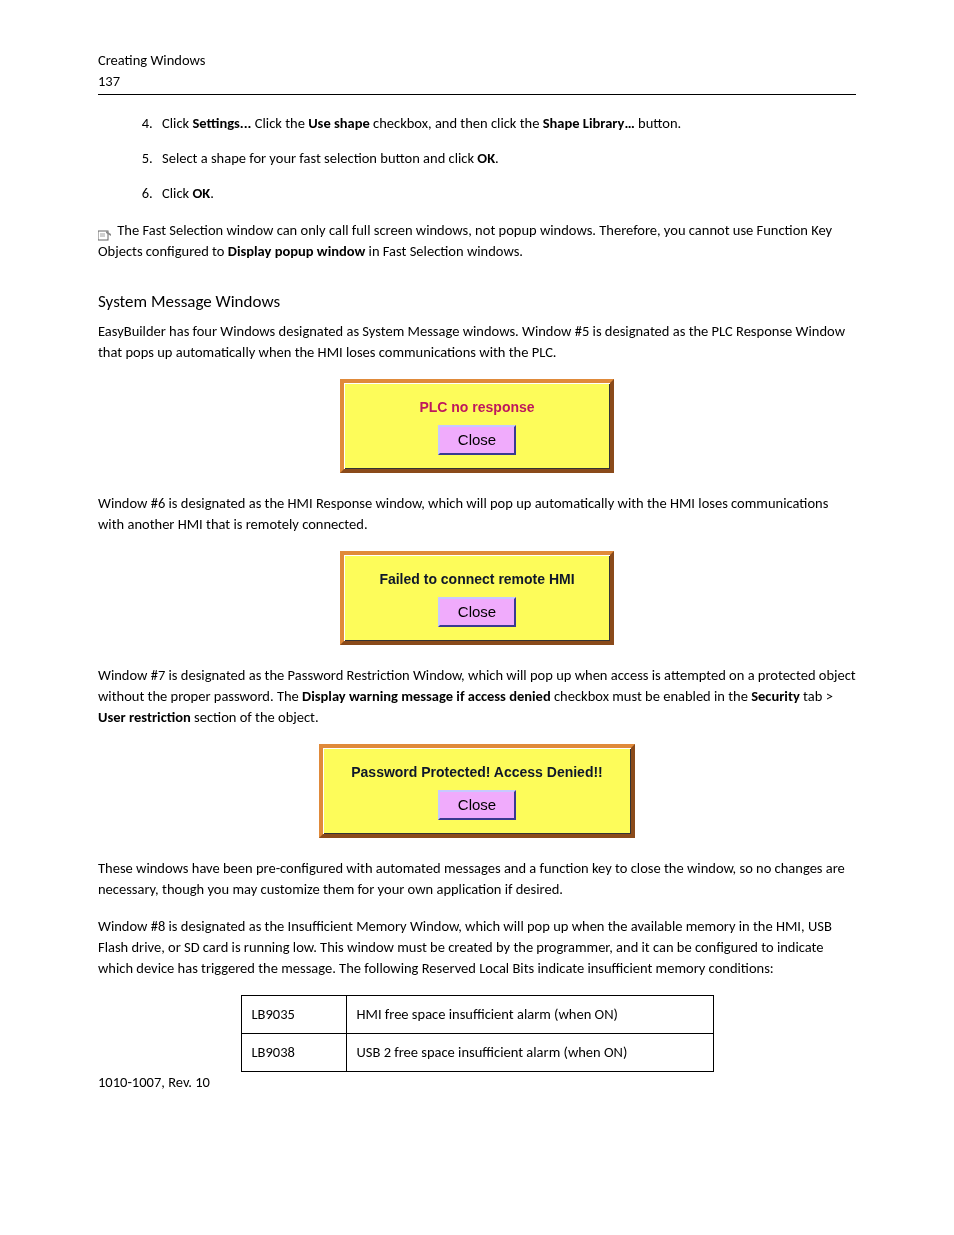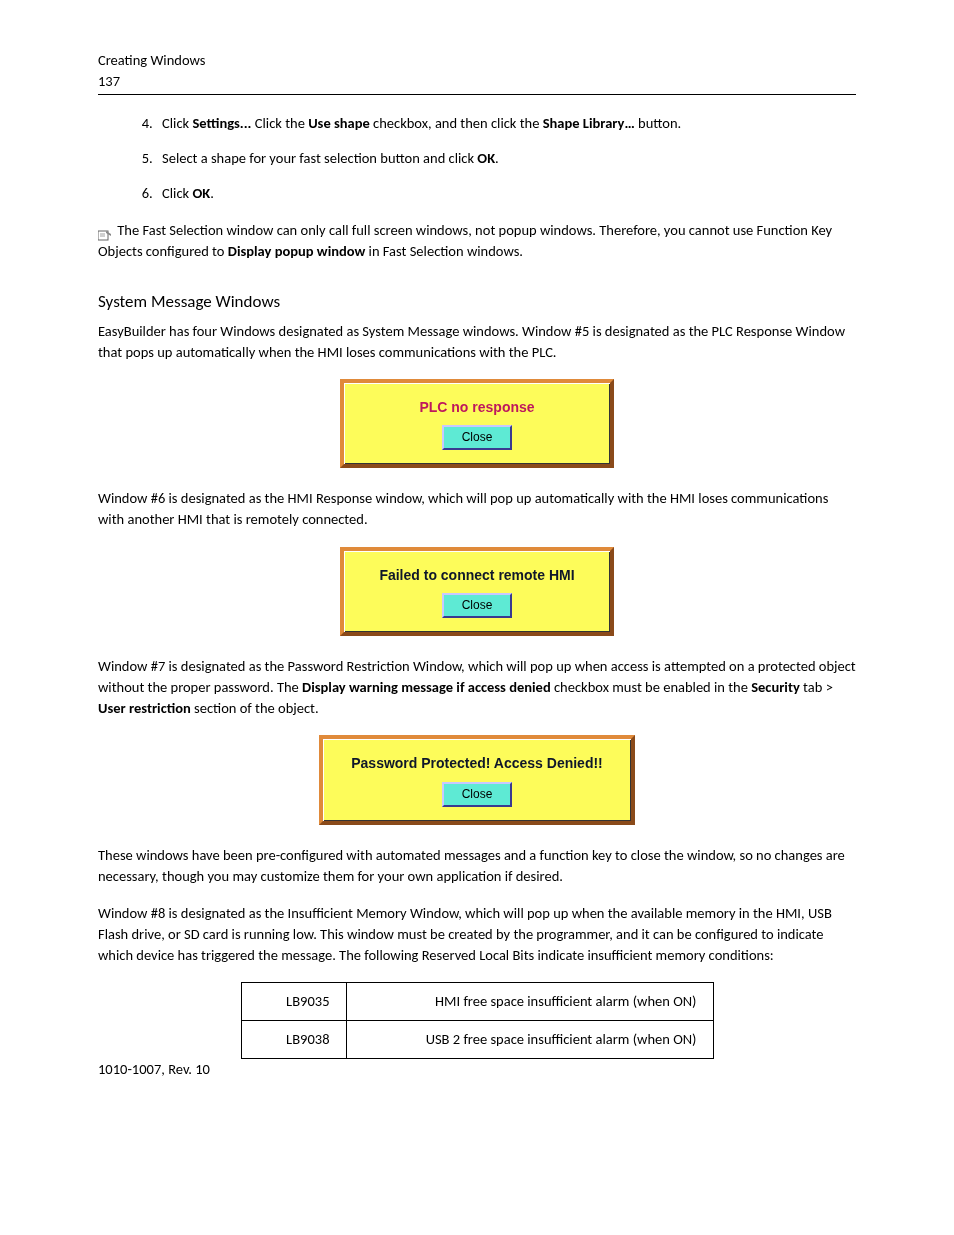--- a/index.html
+++ b/index.html
@@ -64,41 +64,40 @@
     font-family: Arial, sans-serif;
     font-weight: bold;
     font-size: 14px;
     color: #0f172a;
     margin-bottom: 8px;
     white-space: nowrap;
   }
   .dialog .msg.blue { color: #be185d; }
   .dialog .close-btn {
     display: inline-block;
-    background: #5eead4;
+    background: #f0abfc;
     border: 2px solid;
     border-top-color: #c8c8ff;
     border-left-color: #c8c8ff;
     border-right-color: #3a3a90;
     border-bottom-color: #3a3a90;
     padding: 2px 18px;
     font-family: Arial, sans-serif;
-    font-size: 12px;
+    font-size: 15px;
     color: #000;
   }
   table.bits {
     border-collapse: collapse;
     margin: 4px auto 0 auto;
   }
   table.bits td {
     border: 1px solid #000;
     padding: 8px 16px 8px 10px;
     font-size: 14.5px;
     vertical-align: top;
-    text-align: right;
   }
   table.bits td.code { width: 78px; }
   table.bits td.desc { width: 340px; }
   .footer {
     text-align: left;
     font-size: 14.5px;
   }
   b { font-weight: bold; }
 </style>
 </head>

